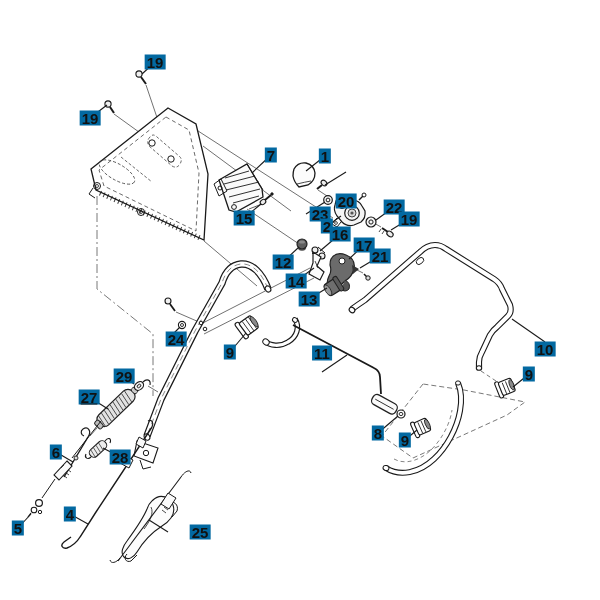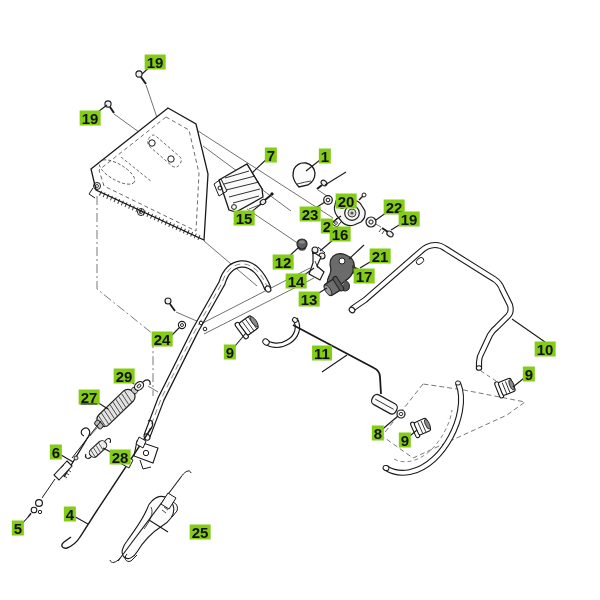--- a/index.html
+++ b/index.html
@@ -1,21 +1,21 @@
 <!DOCTYPE html>
 <html><head>
 <meta charset="utf-8">
 <style>
   html,body{margin:0;padding:0;background:#fff;}
   #stage{position:relative;width:600px;height:600px;background:#fff;overflow:hidden;
          font-family:"Liberation Sans",sans-serif;}
   #stage svg{position:absolute;left:0;top:0;}
   .callout{position:absolute;transform:translate(-50%,-50%);
            font:bold 15px "Liberation Sans",sans-serif;color:#111;
-           background:#84cc16;padding:0 2px;line-height:1;white-space:nowrap;}
+           background:#0369a1;padding:0 2px;line-height:1;white-space:nowrap;}
   #leader-layer line{stroke:#1a1a1a;stroke-width:1.1;}
 </style>
 </head>
 <body>
 
 <div id="stage">
 <svg width="600" height="600" viewBox="0 0 600 600">
 
   <g stroke="#555" fill="none" stroke-width="0.8">
     <path d="M97,196 L97,289 L153,334 L153,396" stroke-dasharray="9 3 2 3"></path>
@@ -311,32 +311,32 @@
       </g>
 </svg>
 
 <div id="label-layer">
       <div class="callout" style="left: 155px; top: 62px;">19</div>
       <div class="callout" style="left: 90px; top: 118px;">19</div>
       <div class="callout" style="left: 271px; top: 155px;">7</div>
       <div class="callout" style="left: 244px; top: 218px; text-align: right;">15</div>
       <div class="callout" style="left: 325px; top: 156px;">1</div>
       <div class="callout" style="left: 346px; top: 165px; margin-top: 36px;">20</div>
-      <div class="callout" style="left: 310px; top: 214px;">23</div>
+      <div class="callout" style="left: 320px; top: 214px;">23</div>
       <div class="callout" style="left: 327px; top: 226px;">2</div>
       <div class="callout" style="left: 394px; top: 207px;">22</div>
       <div class="callout" style="left: 409px; top: 219px;">19</div>
       <div class="callout" style="left: 340px; top: 234px;">16</div>
       <div class="callout" style="left: 283px; top: 262px;">12</div>
       <div class="callout" style="left: 296px; top: 281px;">14</div>
-      <div class="callout" style="left: 364px; top: 245px; margin-top: 31px;">17</div>
+      <div class="callout" style="left: 364px; top: 245px;">17</div>
       <div class="callout" style="left: 380px; top: 256px;">21</div>
       <div class="callout" style="left: 309px; top: 299px;">13</div>
       <div class="callout" style="left: 230px; top: 352px;">9</div>
-      <div class="callout" style="left: 162px; top: 339px;">24</div>
+      <div class="callout" style="left: 176px; top: 339px;">24</div>
       <div class="callout" style="left: 322px; top: 353px;">11</div>
       <div class="callout" style="left: 545px; top: 342px; margin-top: 7px;">10</div>
       <div class="callout" style="left: 529px; top: 374px;">9</div>
       <div class="callout" style="left: 378px; top: 433px;">8</div>
       <div class="callout" style="left: 405px; top: 440px;">9</div>
       <div class="callout" style="left: 89px; top: 397px; text-decoration: underline;">27</div>
       <div class="callout" style="left: 124px; top: 376px; text-align: right;">29</div>
       <div class="callout" style="left: 56px; top: 452px;">6</div>
       <div class="callout" style="left: 120px; top: 457px;">28</div>
       <div class="callout" style="left: 18px; top: 528px;">5</div>

